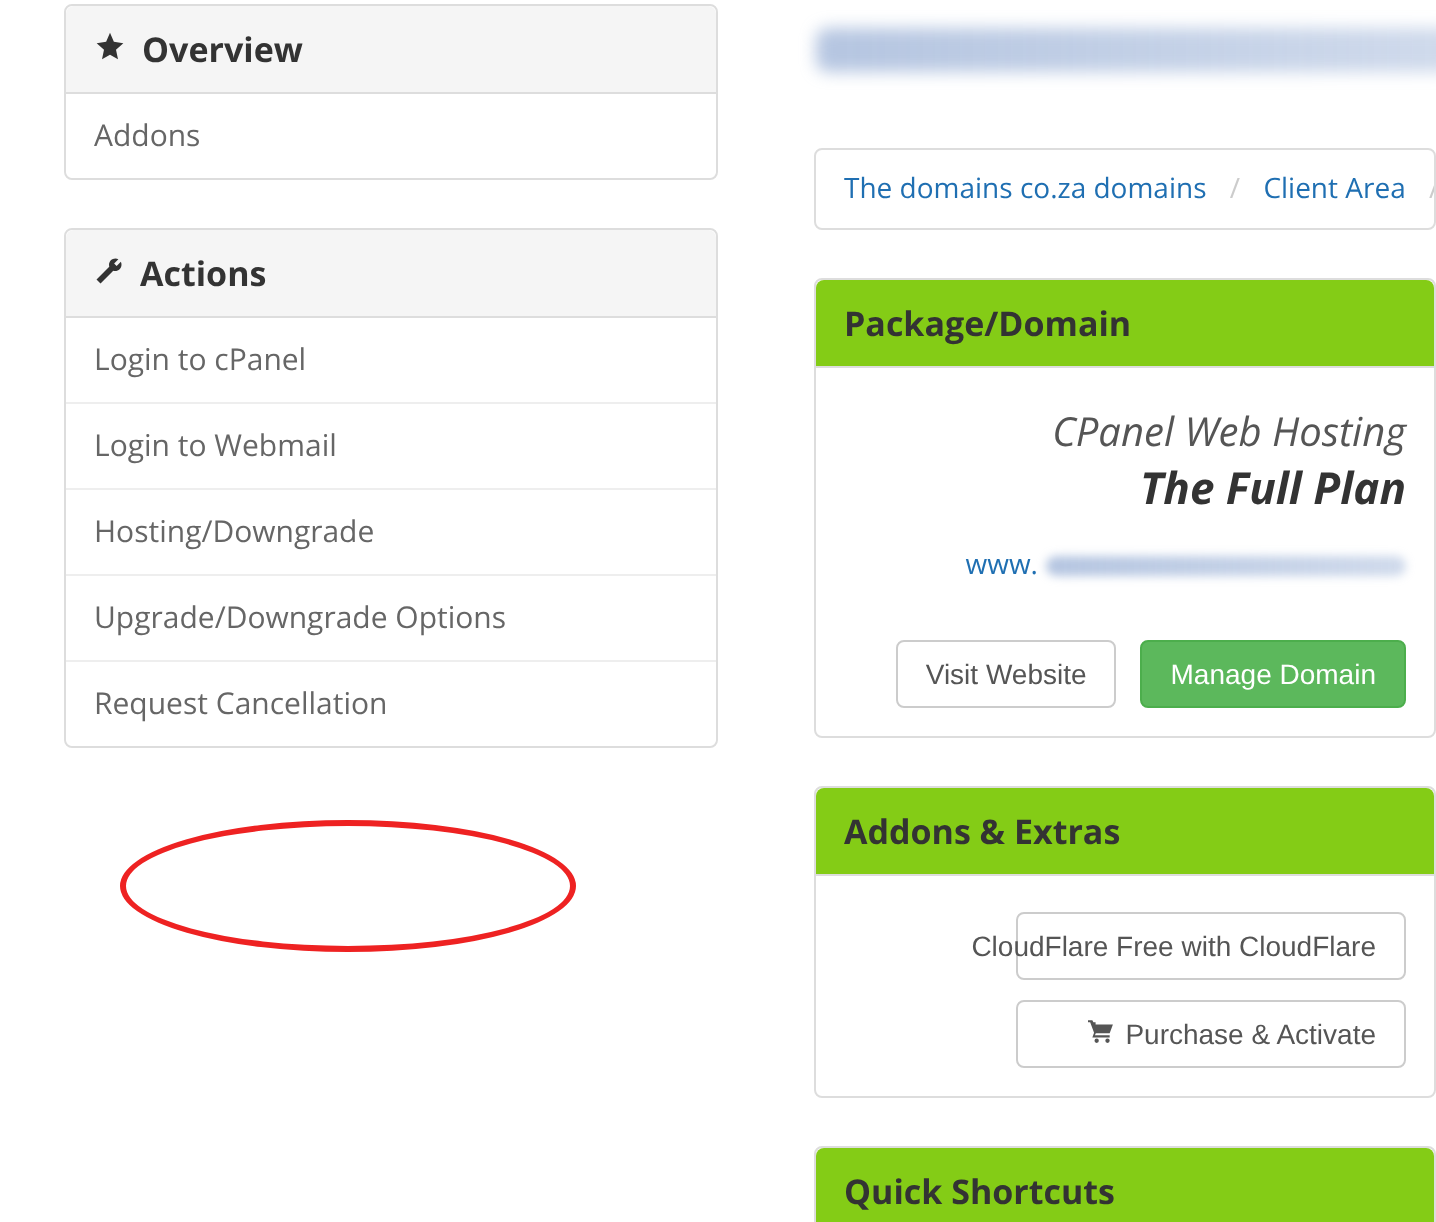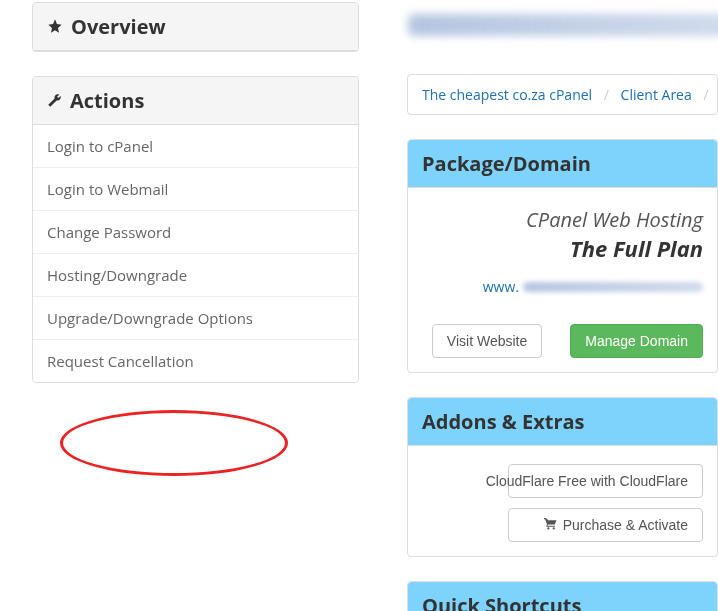--- a/index.html
+++ b/index.html
@@ -31,30 +31,30 @@
   .panel {
     border: 1px solid #ddd;
     border-radius: 4px;
     margin-bottom: 24px;
     background: #fff;
   }
   .panel-header, .panel-header-r {
     padding: 10px 14px;
     border-bottom: 1px solid #ddd;
     font-weight: 700;
-    font-size: 20px;
+    font-size: 17px;
     color: #333;
     display: flex;
     align-items: center;
     gap: 8px;
     background: #f5f5f5;
     border-radius: 4px 4px 0 0;
   }
   .panel-header-r {
-    background: #7dd3fc;
+    background: #84cc16;
   }
   .list-item {
     padding: 11px 14px;
     color: #666;
     font-size: 15px;
     border-bottom: 1px solid #eee;
     cursor: pointer;
     background: #fff;
   }
   .list-item:last-child { border-bottom: none; border-radius: 0 0 4px 4px; }
@@ -120,21 +120,21 @@
     display: inline-block;
     height: 10px;
     border-radius: 6px;
     background: linear-gradient(90deg, rgba(120,150,200,0.55), rgba(120,150,200,0.35));
     filter: blur(2.5px);
     vertical-align: middle;
   }
   .pkg-buttons {
     margin-top: 28px;
     display: flex;
-    gap: 28px;
+    gap: 12px;
     justify-content: flex-end;
     white-space: nowrap;
   }
   .btn {
     display: inline-flex;
     align-items: center;
     gap: 6px;
     padding: 8px 14px;
     border-radius: 4px;
     font-size: 14px;
@@ -192,57 +192,57 @@
 
     <div class="panel">
       <div class="panel-header">
         <span class="star-icon">
           <svg viewBox="0 0 24 24" fill="#333">
               <path d="M12 2l2.9 6.9L22 10l-5.5 4.9L18 22l-6-3.5L6 22l1.5-7.1L2 10l7.1-1.1L12 2z"></path>
             </svg>
         </span>
         <span>Overview</span>
       </div>
+      <div class="list-item">
+        <span>Addons</span>
+      </div>
     </div>
 
     <div class="panel">
       <div class="panel-header">
         <span class="wrench-icon">
           <svg viewBox="0 0 24 24" fill="#333">
               <path d="M22 6.9c0 2.8-2.3 5.1-5.1 5.1-.5 0-1-.1-1.5-.2L5.2 22 2 18.8l10.2-10.2c-.1-.5-.2-1-.2-1.5C12 4.3 14.3 2 17.1 2c.9 0 1.7.2 2.4.6l-3.4 3.4 2 2 3.4-3.4c.4.7.5 1.5.5 2.3z"></path>
             </svg>
         </span>
         <span>Actions</span>
       </div>
       <div class="list-item">
         <span>Login to cPanel</span>
       </div>
       <div class="list-item">
         <span>Login to Webmail</span>
       </div>
       <div class="list-item">
-        <span>Change Password</span>
-      </div>
-      <div class="list-item">
         <span>Hosting/Downgrade</span>
       </div>
       <div class="list-item">
         <span>Upgrade/Downgrade Options</span>
       </div>
       <div class="list-item">
         <span>Request Cancellation</span>
       </div>
     </div>
 
   </div>
 
   <div class="main">
 
     <div class="breadcrumb-row">
-      <a>The cheapest co.za cPanel</a>
+      <a>The domains co.za domains</a>
       <span class="sep">/</span>
       <a>Client Area</a>
       <span class="sep">/</span>
     </div>
 
     <div class="panel">
       <div class="panel-header-r">
         <span>Package/Domain</span>
       </div>
       <div class="pkg-body">

